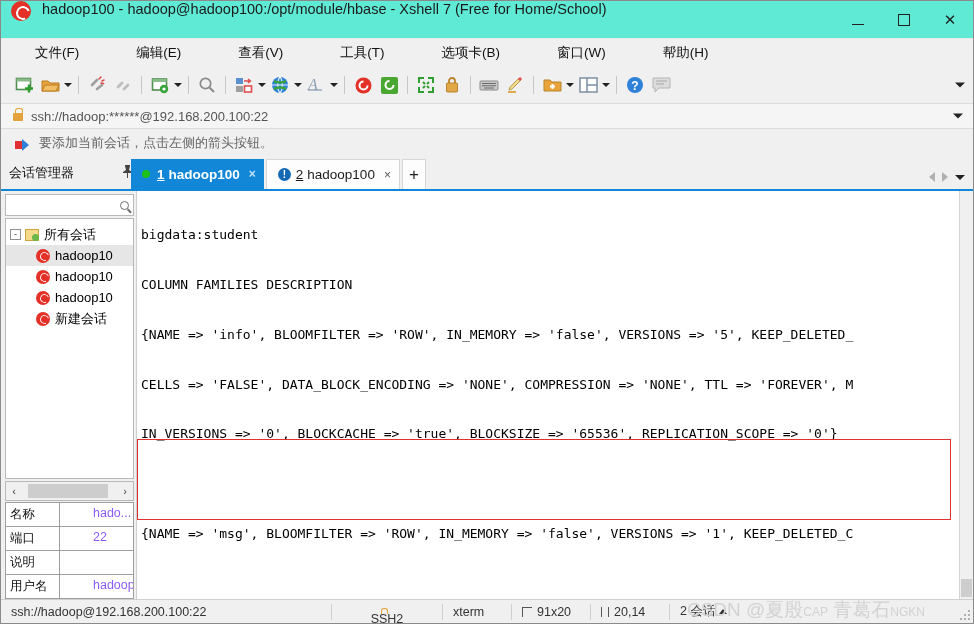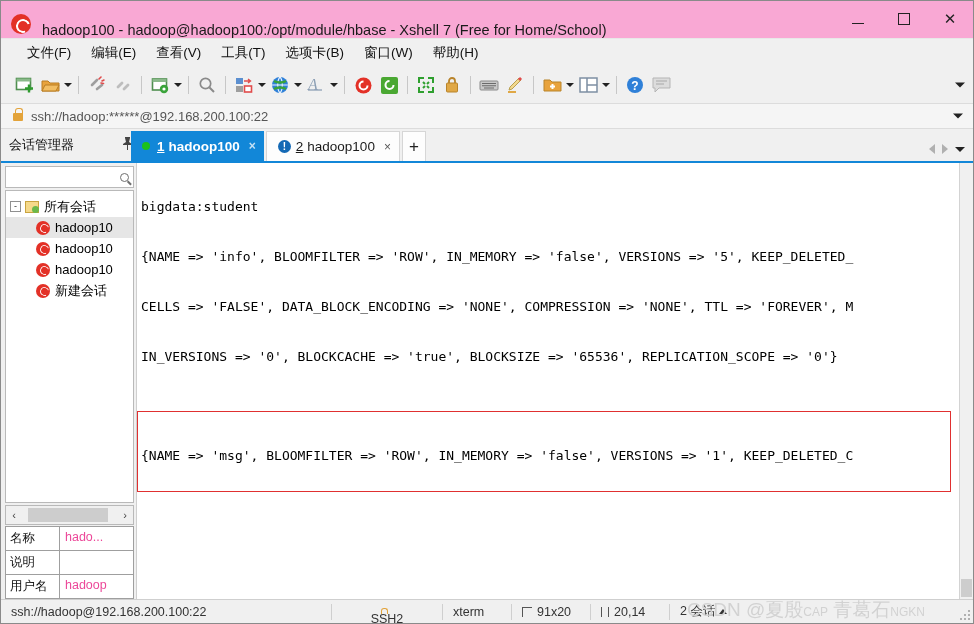--- a/index.html
+++ b/index.html
@@ -3,36 +3,36 @@
 <meta charset="utf-8">
 <style>
   * { box-sizing: border-box; margin:0; padding:0; }
   html,body{ width:974px; height:624px; overflow:hidden;
     font-family:"Liberation Sans", sans-serif; background:#f0f0f0; }
 
   .window{ width:974px; height:624px; position:relative;
     border:1px solid #8a8a8a; background:#f0f0f0; display:flex; flex-direction:column; }
 
   
-  .titlebar{ height:38px; background:#f9a8d4; display:flex; align-items:flex-end;
+  .titlebar{ height:38px; background:#5eead4; display:flex; align-items:flex-start;
      flex:0 0 38px; border-bottom:1px solid #e8e8e8; }
   .tb-icon{ width:24px; height:24px; margin-left:10px; margin-right:7px; position:relative; flex:0 0 24px;}
   .snail{ width:20px;height:20px; border-radius:50%; background:#e33127; position:relative;}
   .snail::after{ content:""; position:absolute; left:5px; top:5px; width:10px;height:10px;
      border-radius:50%; border:2px solid #fff; border-right-color:transparent; transform:rotate(25deg);}
   .tb-title{ font-size:14.5px; color:#1b1b1b; white-space:nowrap; }
   .tb-spacer{ flex:1 1 auto; }
   .winbtn{ width:46px; height:38px; display:flex; align-items:center; justify-content:center;
      font-size:15px; color:#222; }
   .winbtn.min span{ display:block; width:12px; height:1px; background:#222; margin-top:8px;}
   .winbtn.max span{ display:block; width:12px; height:12px; border:1px solid #222;}
 
   
   .menubar{ height:28px; background:#f0f0f0; display:flex; align-items:center;
-     padding-left:16px; flex:0 0 28px; }
+     padding-left:24px; flex:0 0 28px;gap:37px; }
   .menu-item{ font-size:13.5px; color:#111; padding:3px 10px; white-space:nowrap;}
 
   
   .toolbar{ height:36px; background:#f0f0f0; display:flex; align-items:center;
      padding-left:10px; flex:0 0 36px; position:relative; }
   .tool{ width:26px;height:26px; display:flex; align-items:center; justify-content:center;
      position:relative; }
   .caret{ width:10px; height:26px; display:flex;align-items:center;justify-content:center; }
   .caret::after{ content:""; border-left:4px solid transparent; border-right:4px solid transparent;
      border-top:4px solid #222; }
@@ -109,23 +109,23 @@
      position:relative; flex:0 0 14px;}
   .snail-s::after{content:"";position:absolute;left:3.5px;top:3.5px;width:7px;height:7px;
      border-radius:50%;border:1.5px solid #fff;border-right-color:transparent;transform:rotate(25deg);}
   .hscroll{ height:20px; margin:2px 2px 1px 4px; background:#f0f0f0; border:1px solid #b9b9b9;
      display:flex; align-items:center; }
   .hs-btn{ width:16px; text-align:center; font-size:11px; color:#444; }
   .hs-track{ flex:1 1 auto; height:16px; position:relative; background:#f0f0f0; }
   .hs-thumb{ position:absolute; left:6px; top:1px; width:80px; height:14px; background:#cdcdcd; }
   .proptable{ margin:0 2px 0 4px; border:1px solid #9f9f9f; border-bottom:none; font-size:12.5px;
      background:#fff; }
-  .prow{ display:flex; height:24px; border-bottom:1px solid #9f9f9f; }
+  .prow{ display:flex; height:24px; border-bottom:1px solid #9f9f9f;gap:28px; }
   .pk{ width:54px; flex:0 0 54px; border-right:1px solid #9f9f9f; padding:3px 0 0 4px; color:#111;}
-  .pv{ flex:1 1 auto; padding:3px 4px 0 5px; color:#ec4899; overflow:hidden; white-space:nowrap;}
+  .pv{ flex:1 1 auto; padding:3px 4px 0 5px; color:#8b5cf6; overflow:hidden; white-space:nowrap;}
 
   
   .termwrap{ flex:1 1 auto; position:relative; background:#ffffff; min-width:0; display:flex; }
   .term{ flex:1 1 auto; position:relative; overflow:hidden; padding:3px 0 0 4px;
      font-family:"DejaVu Sans Mono","Liberation Mono",monospace; font-size:13px; line-height:16.6px;
      color:#000; white-space:pre; }
   .hl-box{ position:absolute; border:1.5px solid #e03030; pointer-events:none; }
   .vscroll{ width:14px; flex:0 0 14px; background:#f0f0f0; border-left:1px solid #d3d3d3;
      position:relative; }
   .vs-thumb{ position:absolute; left:1px; right:1px; bottom:2px; height:18px; background:#cdcdcd; }
@@ -317,20 +317,29 @@
     </div>
     <div class="tb-overflow"></div>
   </div>
 
   <div class="addrbar">
     <div class="lock"></div>
     <div class="addr-text">ssh://hadoop:******@192.168.200.100:22</div>
     <div class="addr-caret"></div>
   </div>
 
+  <div class="hintbar">
+    <div class="hint-arrow">
+      <svg width="16" height="12" viewBox="0 0 16 12">
+          <path d="M0 2h7v8H0z" fill="#e03030"></path>
+          <path d="M7 0l7 6-7 6z" fill="#2f80d8"></path>
+        </svg>
+    </div>
+    <div class="hint-text">要添加当前会话，点击左侧的箭头按钮。</div>
+  </div>
 
   <div class="tabstrip">
     <div class="sesshead">
       <div class="t">会话管理器</div>
       <div class="pin">
         <svg width="11" height="13" viewBox="0 0 11 13">
             <path d="M3 0h5v1l-1 4 3 2v1H6v5H5V8H1V7l3-2-1-4z" fill="#444"></path>
           </svg>
       </div>
       <div class="closex">✕</div>
@@ -390,33 +399,38 @@
           <div class="hs-thumb"></div>
         </div>
         <div class="hs-btn">›</div>
       </div>
       <div class="proptable">
         <div class="prow">
           <div class="pk">名称</div>
           <div class="pv">hado...</div>
         </div>
         <div class="prow">
+          <div class="pk">端口</div>
+          <div class="pv">22</div>
+        </div>
+        <div class="prow">
           <div class="pk">说明</div>
           <div class="pv"></div>
         </div>
         <div class="prow">
           <div class="pk">用户名</div>
           <div class="pv">hadoop</div>
         </div>
       </div>
     </div>
 
     <div class="termwrap">
       <div class="term">
         <div>bigdata:student</div>
+        <div>COLUMN FAMILIES DESCRIPTION</div>
         <div>{NAME =&gt; 'info', BLOOMFILTER =&gt; 'ROW', IN_MEMORY =&gt; 'false', VERSIONS =&gt; '5', KEEP_DELETED_</div>
         <div>CELLS =&gt; 'FALSE', DATA_BLOCK_ENCODING =&gt; 'NONE', COMPRESSION =&gt; 'NONE', TTL =&gt; 'FOREVER', M</div>
         <div>IN_VERSIONS =&gt; '0', BLOCKCACHE =&gt; 'true', BLOCKSIZE =&gt; '65536', REPLICATION_SCOPE =&gt; '0'}</div>
         <div>&nbsp;</div>
         <div>{NAME =&gt; 'msg', BLOOMFILTER =&gt; 'ROW', IN_MEMORY =&gt; 'false', VERSIONS =&gt; '1', KEEP_DELETED_C</div>
         
         
         
         
         

